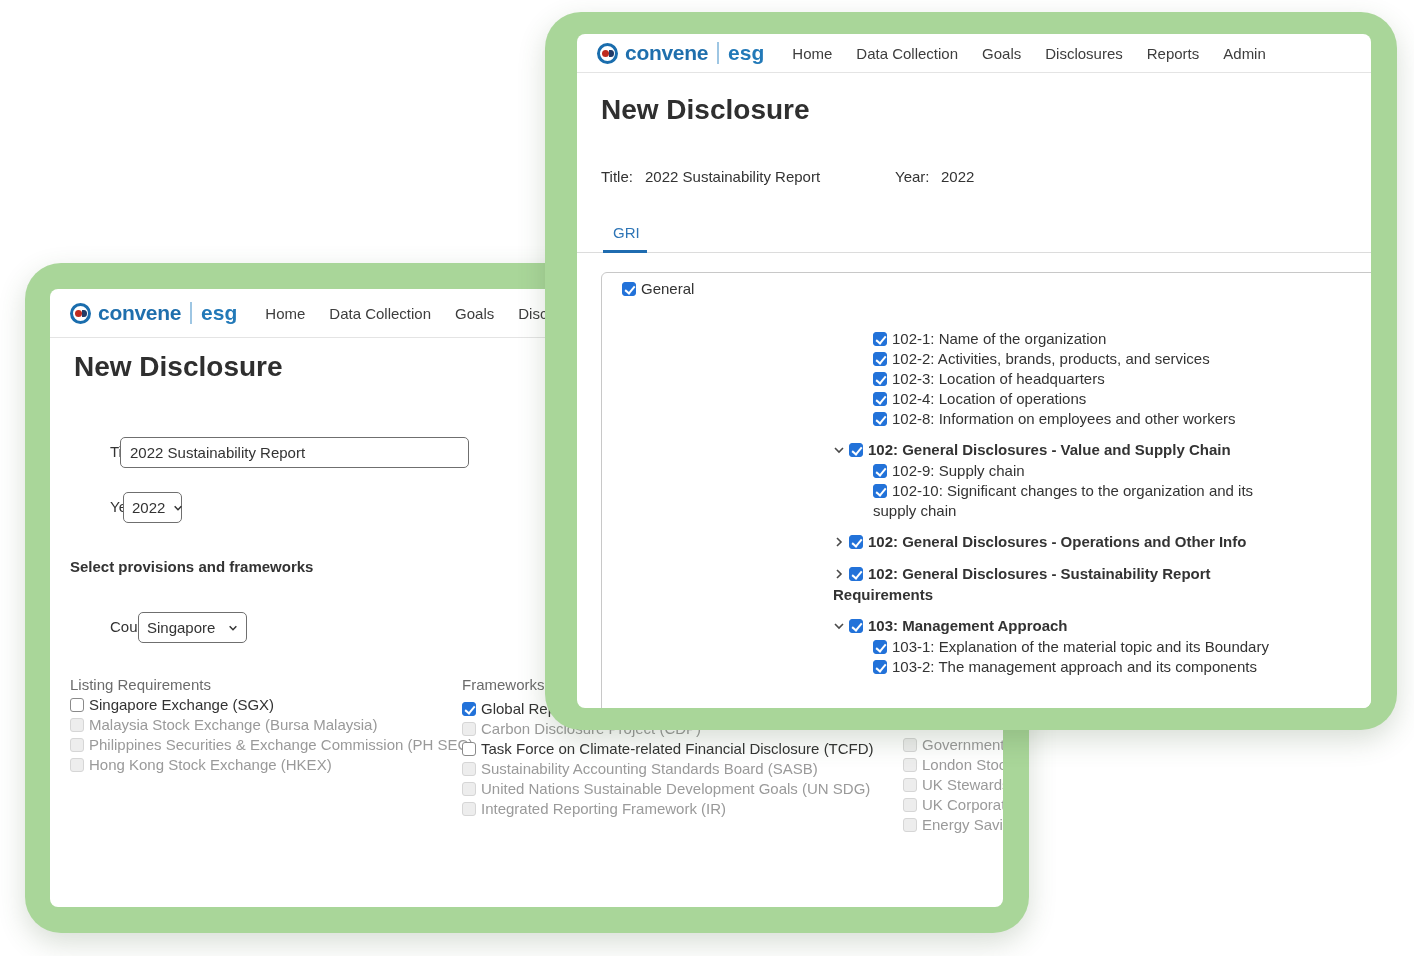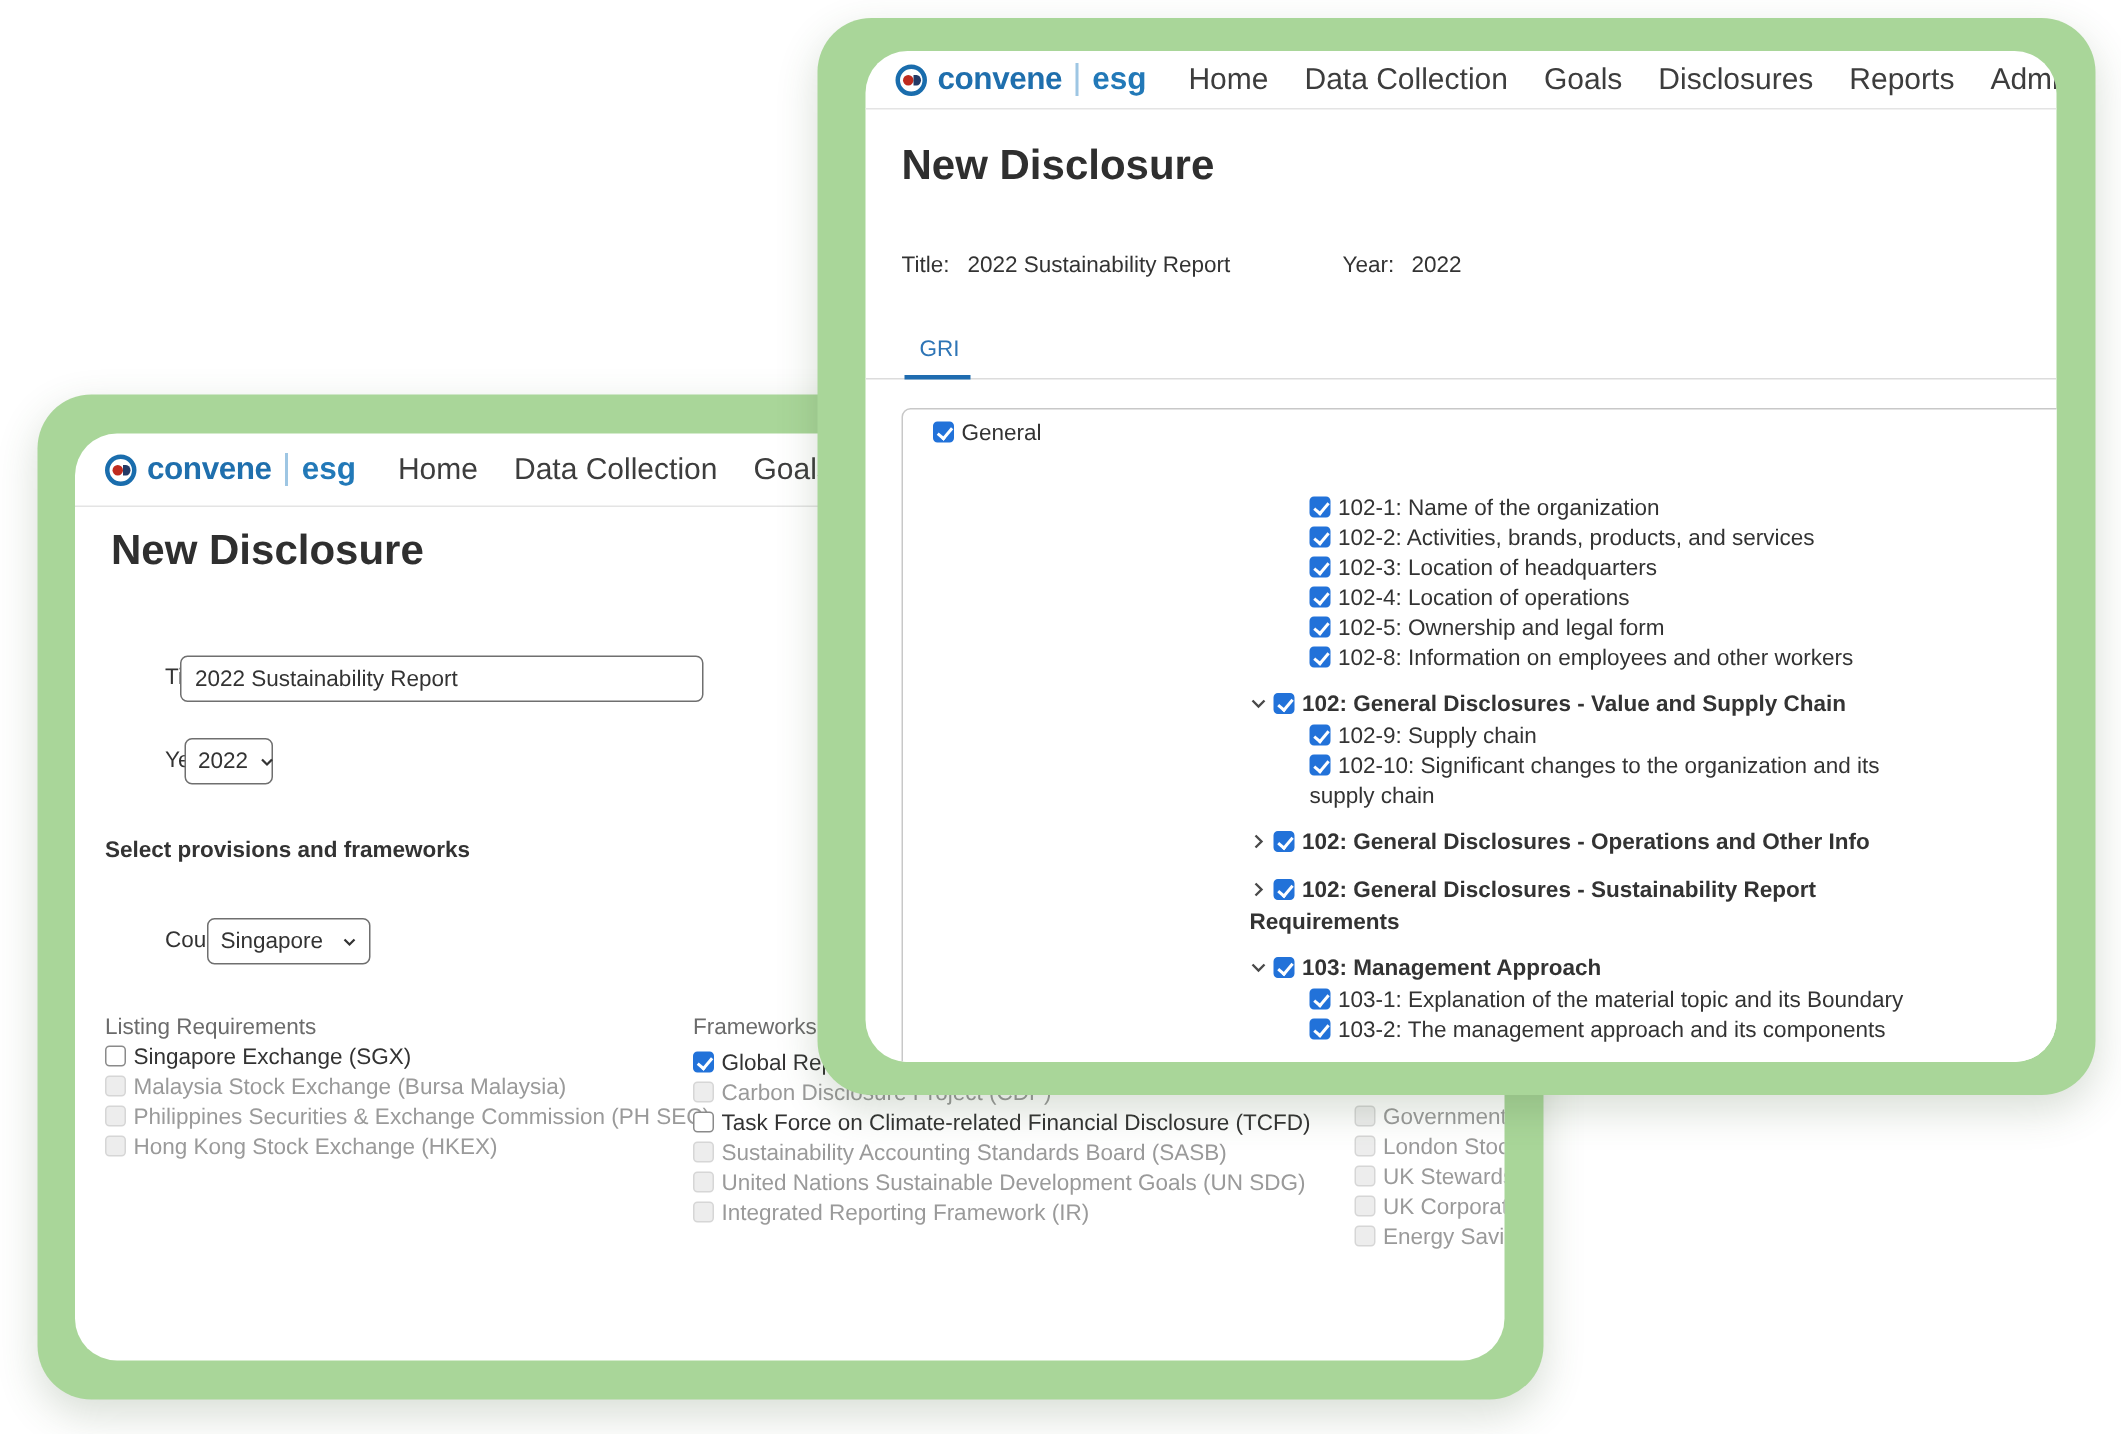--- a/index.html
+++ b/index.html
@@ -2,21 +2,21 @@
 <html><head>
 <meta charset="utf-8">
 <style>
   * { margin:0; padding:0; box-sizing:border-box; }
   html,body { width:1414px; height:956px; background:#ffffff; overflow:hidden;
     font-family:"Liberation Sans","DejaVu Sans",sans-serif; color:#333; }
   .canvas { position:relative; width:1414px; height:956px; }
 
   .card { position:absolute; border-radius:36px; background:#a9d699;
     box-shadow:0 10px 28px rgba(60,90,50,.20); }
-  .card-inner { position:absolute; background:#fff; border-radius:28px; overflow:hidden; }
+  .card-inner { position:absolute; background:#fff; border-radius:8px; overflow:hidden; }
 
   
   .card.back { left:25px; top:263px; width:1004px; height:670px; }
   .back .card-inner { left:25px; top:26px; width:953px; height:618px; }
 
   
   .card.front { left:545px; top:12px; width:852px; height:718px; }
   .front .card-inner { left:32px; top:22px; width:794px; height:674px; }
 
   
@@ -27,21 +27,21 @@
   .logo { display:inline-flex; align-items:center; gap:7px; cursor:pointer; }
   .logo-icon { width:21px; height:21px; border:3px solid #1a6dad; border-radius:50%;
     position:relative; display:inline-block; }
   .logo-icon::before { content:""; position:absolute; left:2px; top:4px; width:7px; height:7px;
     border-radius:50%; background:#bf2b1f; }
   .logo-icon::after { content:""; position:absolute; right:1px; top:4px; width:5px; height:7px;
     border-radius:0 60% 60% 0 / 0 50% 50% 0; background:#223a66; }
   .logo-convene { font-size:21px; font-weight:700; color:#1f6fad; letter-spacing:-.3px; }
   .logo-sep { width:2px; height:22px; background:#9ec6e3; margin:0 2px; }
   .logo-esg { font-size:21px; font-weight:700; color:#2279b8; }
-  .nav { display:flex; gap:24px; margin-left:28px; font-size:20px; color:#3d3d3d; }
+  .nav { display:flex; gap:24px; margin-left:28px; font-size:15px; color:#3d3d3d; }
   .nav span { cursor:pointer; white-space:nowrap; }
 
   h1.page-title { position:absolute; left:24px; font-size:28px; font-weight:700; color:#2f2f2f; }
   .back h1.page-title { top:62px; }
   .front h1.page-title { top:60px; }
 
   .req { color:#d43f3a; font-size:12px; vertical-align:top; }
 
   
   .b-label { position:absolute; font-size:15px; color:#333;margin-left:40px; }
@@ -218,21 +218,20 @@
         <div class="general-row">
           <span class="cb checked"></span><span>General</span>
         </div>
         <div class="tree" id="gri-tree">
             <div class="tree-group">
               <div class="tg-children">
                 <div class="tg-child"><span class="cb checked"></span><span>102-1: Name of the organization</span></div>
                 <div class="tg-child"><span class="cb checked"></span><span>102-2: Activities, brands, products, and services</span></div>
                 <div class="tg-child"><span class="cb checked"></span><span>102-3: Location of headquarters</span></div>
                 <div class="tg-child"><span class="cb checked"></span><span>102-4: Location of operations</span></div>
-                <div class="tg-child"><span class="cb checked"></span><span>102-5: Ownership and legal form</span></div>
                 <div class="tg-child"><span class="cb checked"></span><span>102-8: Information on employees and other workers</span></div>
               </div>
             </div>
             <div class="tree-group">
               <div class="tg-head"><span class="chev"><svg width="12" height="12" viewBox="0 0 12 12">
                     <path d="M2 4 L6 8 L10 4" fill="none" stroke="#4a4a4a" stroke-width="1.6"></path>
                   </svg></span><span class="cb checked"></span><span>102: General Disclosures - Value and Supply Chain</span></div>
               <div class="tg-children">
                 <div class="tg-child"><span class="cb checked"></span><span>102-9: Supply chain</span></div>
                 <div class="tg-child"><span class="cb checked"></span><span>102-10: Significant changes to the organization and its supply chain</span></div>

